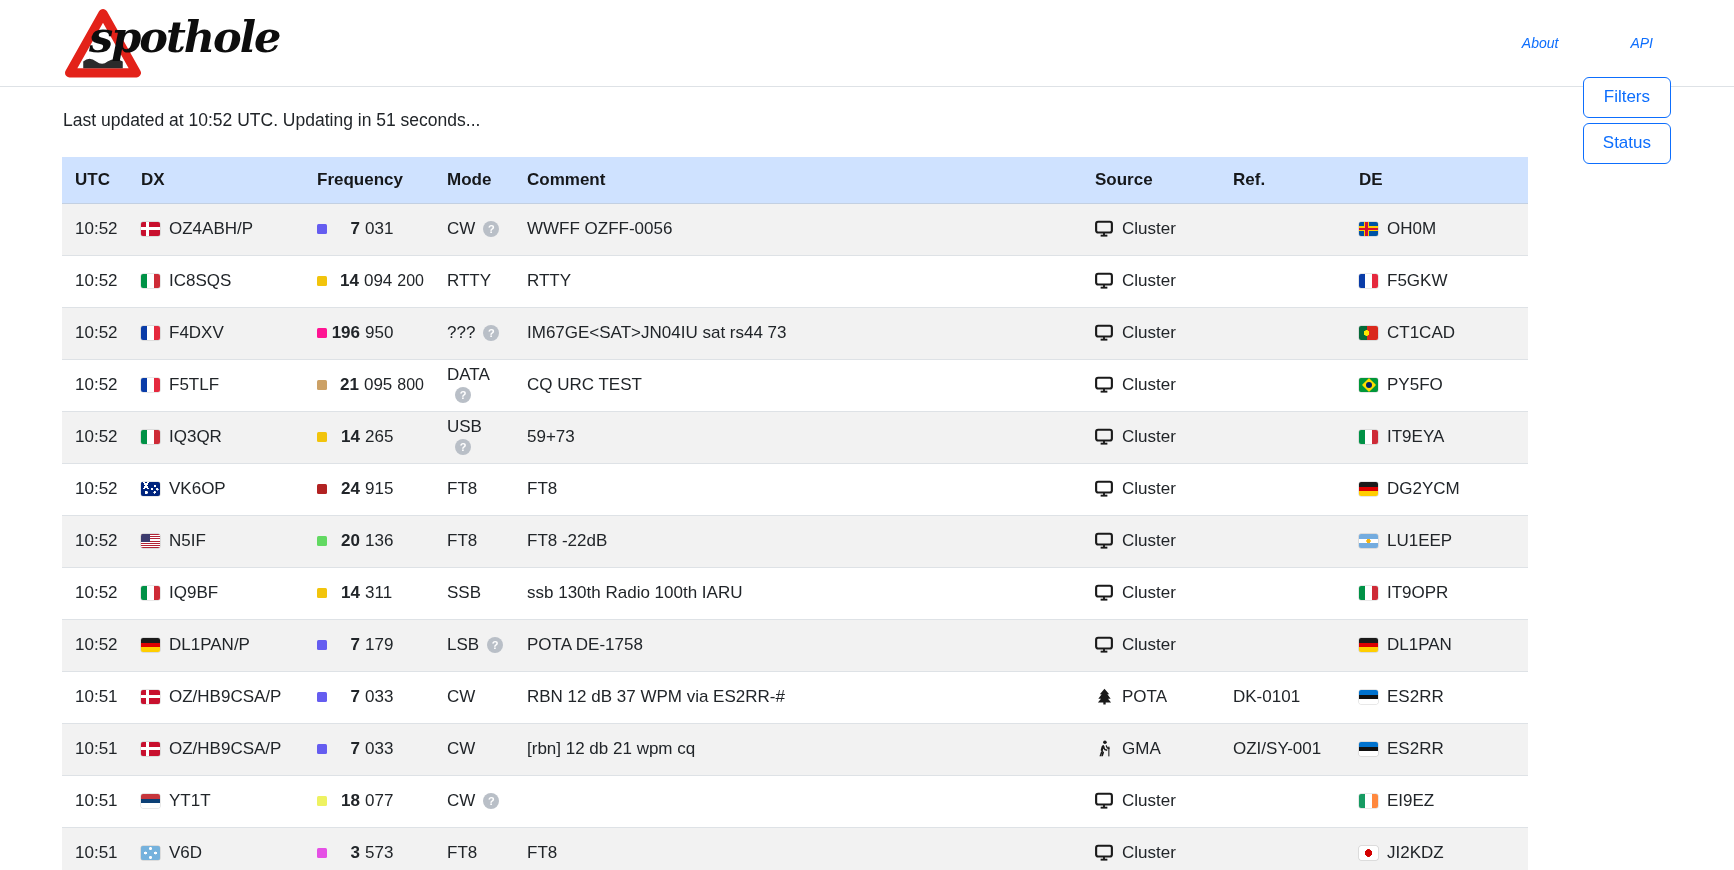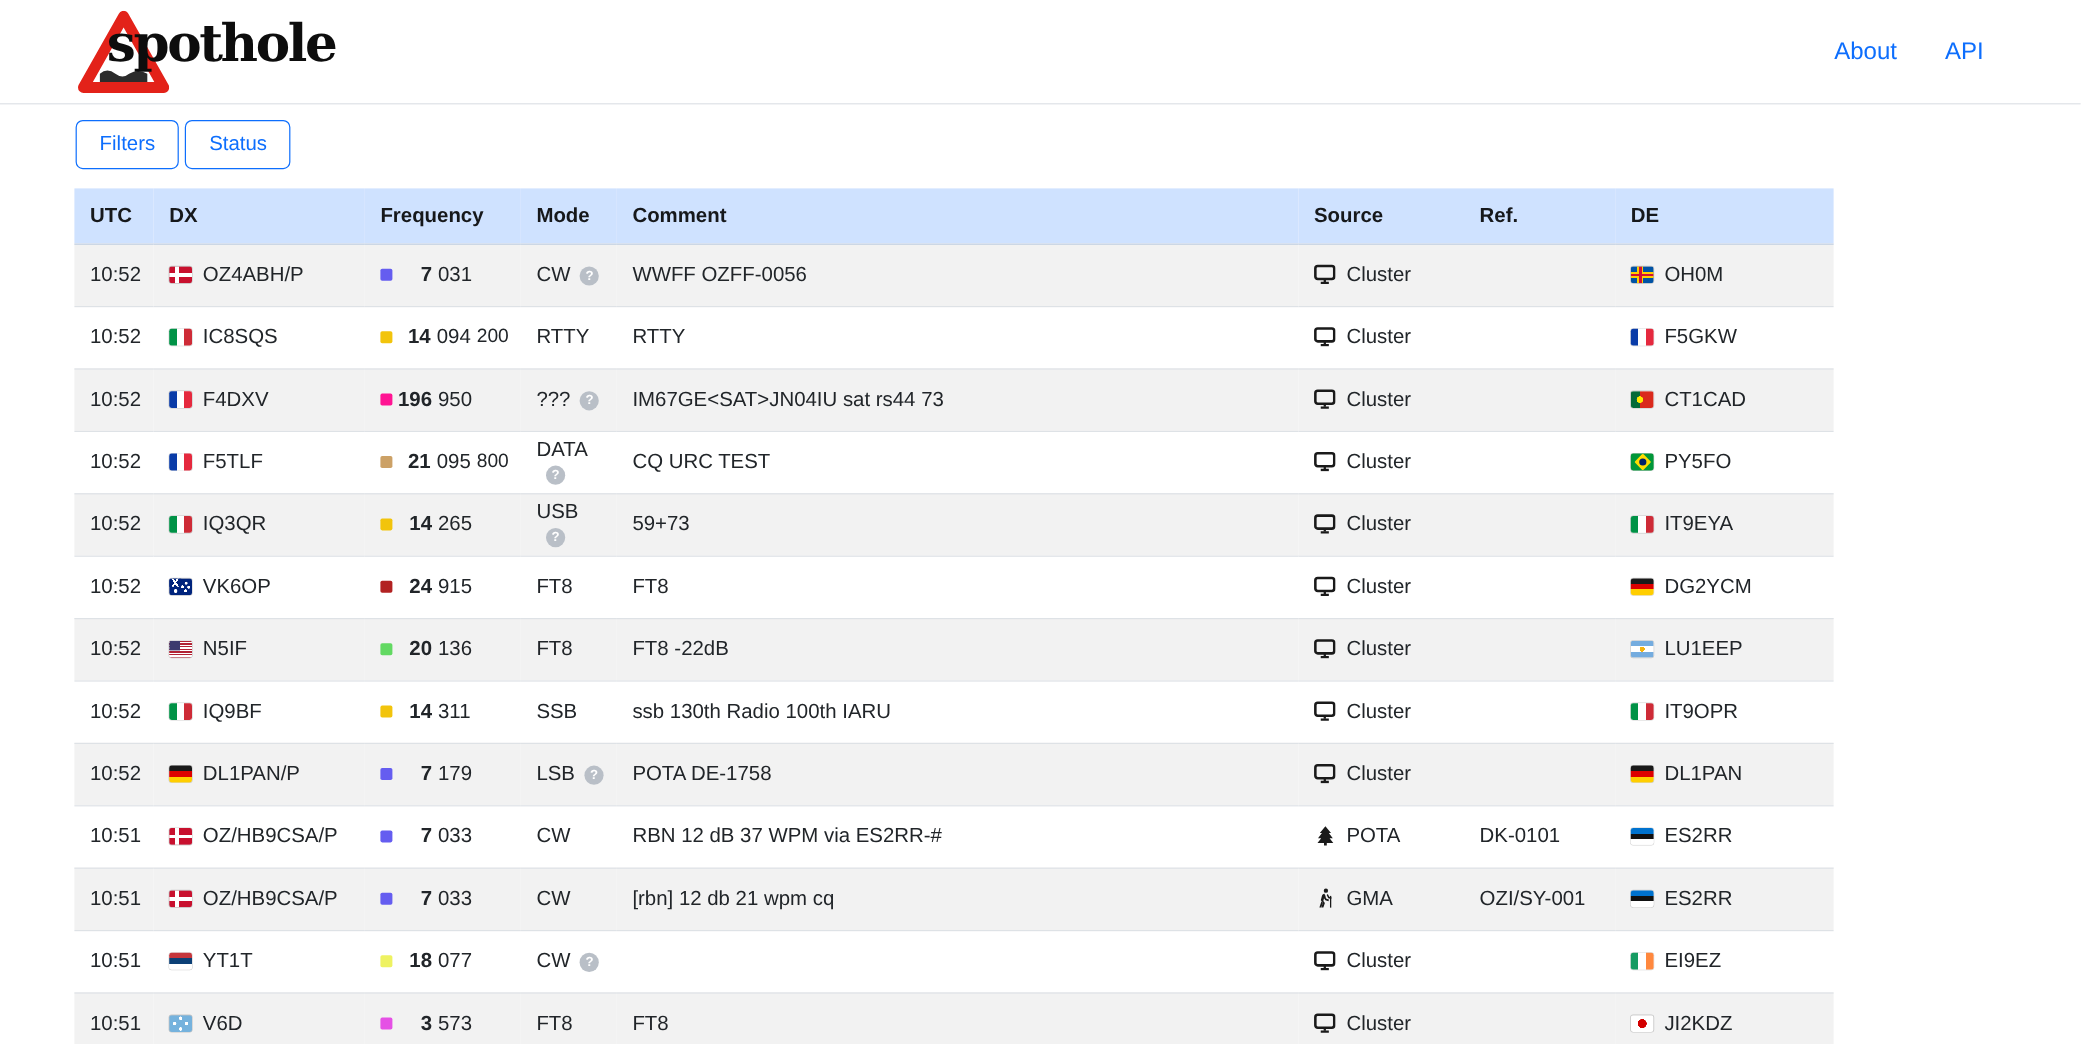--- a/index.html
+++ b/index.html
@@ -12,39 +12,39 @@
   *{box-sizing:border-box;}
   html,body{margin:0;padding:0;}
   body{
     width:1734px;height:870px;overflow:hidden;background:#fff;color:var(--ink);
     font-family:"Liberation Sans","DejaVu Sans",sans-serif;
   }
 
   
   .topbar{
     height:87px;display:flex;align-items:center;justify-content:space-between;
-    padding:0 63px 0 65px;border-bottom:1px solid var(--border);
+    padding:0 63px 0 65px;border-bottom:1px solid var(--border);font-style:italic;
   }
   .logo{position:relative;width:320px;height:78px;}
   .logo-sign{position:absolute;left:0;top:5px;}
   .logo-text{
     position:absolute;left:24px;top:8px;
     font-family:"DejaVu Serif","Liberation Serif",serif;font-weight:bold;
     font-size:43px;letter-spacing:-2px;color:#0d0d0d;white-space:nowrap;
   }
   .nav{display:flex;gap:40px;margin-right:18px;}
-  .nav a{color:var(--accent);text-decoration:none;font-size:20px;}
+  .nav a{color:var(--accent);text-decoration:none;font-size:14px;margin-left:32px;}
 
   
   .toolbar{
     display:flex;justify-content:space-between;align-items:center;
     padding:0 63px;margin-top:13px;height:41px;
   }
   .status-text{font-size:17.5px;}
-  .btn-group{display:flex;gap:5px;}
+  .btn-group{display:flex;gap:5px;flex-direction:column;}
   .btn{
     border:1px solid var(--accent);color:var(--accent);background:#fff;
     border-radius:6px;font-size:17px;padding:8px 19px;cursor:pointer;
     font-family:inherit;line-height:1.35;
   }
 
   
   .spot-table-wrap{margin:16px 62px 0 62px;}
   table{border-collapse:collapse;table-layout:fixed;width:1466px;font-size:17px;}
   thead th{
@@ -150,20 +150,21 @@
     </svg>
     <span class="logo-text">spothole</span>
   </div>
   <div class="nav">
     <a href="#">About</a>
     <a href="#">API</a>
   </div>
 </div>
 
 <div class="toolbar">
+  <div class="status-text">Last updated at 10:52 UTC. Updating in 51 seconds...</div>
   <div class="btn-group">
     <button class="btn">Filters</button>
     <button class="btn">Status</button>
   </div>
 </div>
 
 <div class="spot-table-wrap">
   <table>
     <colgroup>
       <col style="width:66px">

